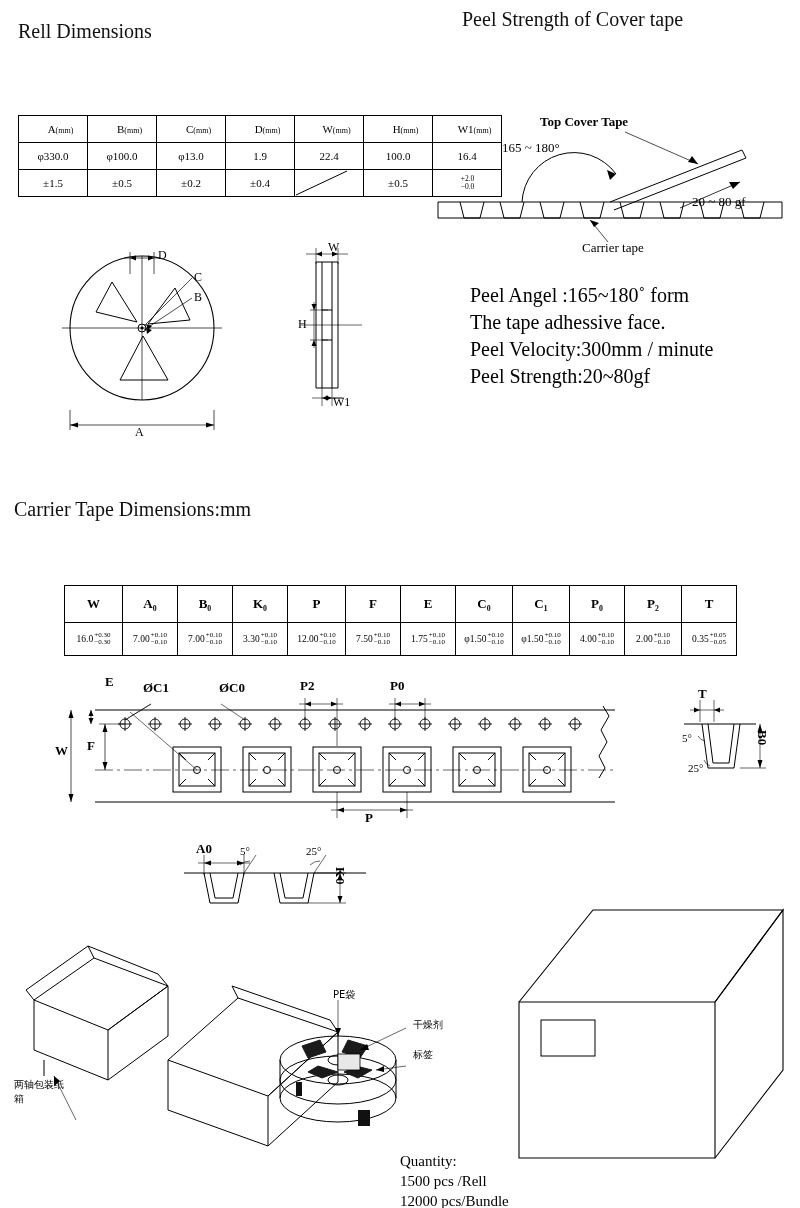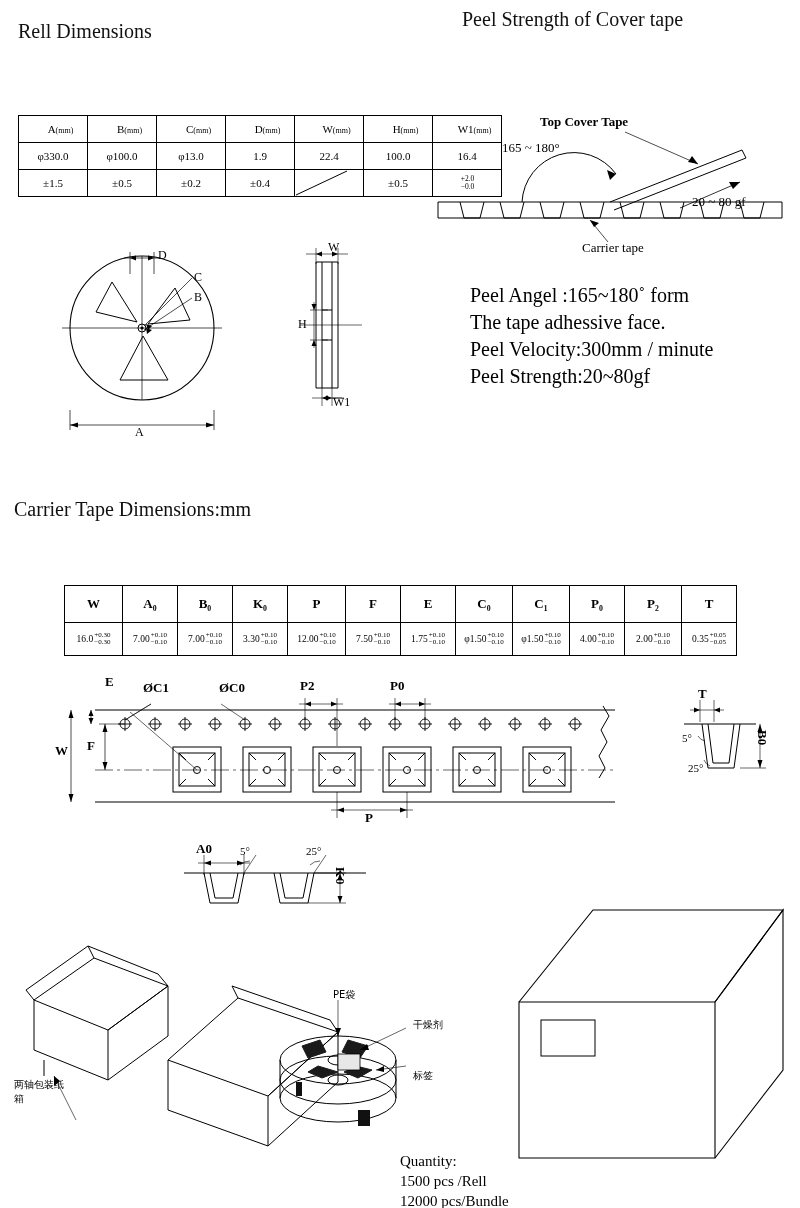--- a/index.html
+++ b/index.html
@@ -607,21 +607,21 @@
 
     <line x1="330" y1="60" x2="330" y2="96" stroke="#000" stroke-width="0.6"></line>
     <polygon points="330,96 327,88 333,88" fill="#000"></polygon>
     <line x1="398" y1="88" x2="352" y2="110" stroke="#000" stroke-width="0.6"></line>
     <polygon points="352,110 359,104 361,110" fill="#000"></polygon>
     <line x1="398" y1="126" x2="368" y2="130" stroke="#000" stroke-width="0.6"></line>
     <polygon points="368,130 376,126 376,132" fill="#000"></polygon>
   </svg>
   <div class="abs lbl-cn" style="left:325px; top:48px;">PE袋</div>
   <div class="abs lbl-cn" style="left:405px; top:78px;">干燥剂</div>
-  <div class="abs lbl-cn" style="left:405px; top:129px;">标签</div>
+  <div class="abs lbl-cn" style="left:405px; top:108px;">标签</div>
   <div class="abs lbl-cn" style="left:6px; top:138px;">两轴包装纸</div>
   <div class="abs lbl-cn" style="left:6px; top:152px;">箱</div>
 </div>
 
 <div class="abs" style="left:505px; top:890px;">
   <svg width="280" height="280" viewBox="0 0 280 280">
     <g fill="none" stroke="#000" stroke-width="1.1">
       <path d="M 14 112 L 14 268 L 210 268 L 210 112 Z"></path>
       <path d="M 14 112 L 88 20 L 278 20 L 210 112"></path>
       <path d="M 210 112 L 278 20 L 278 180 L 210 268"></path>

